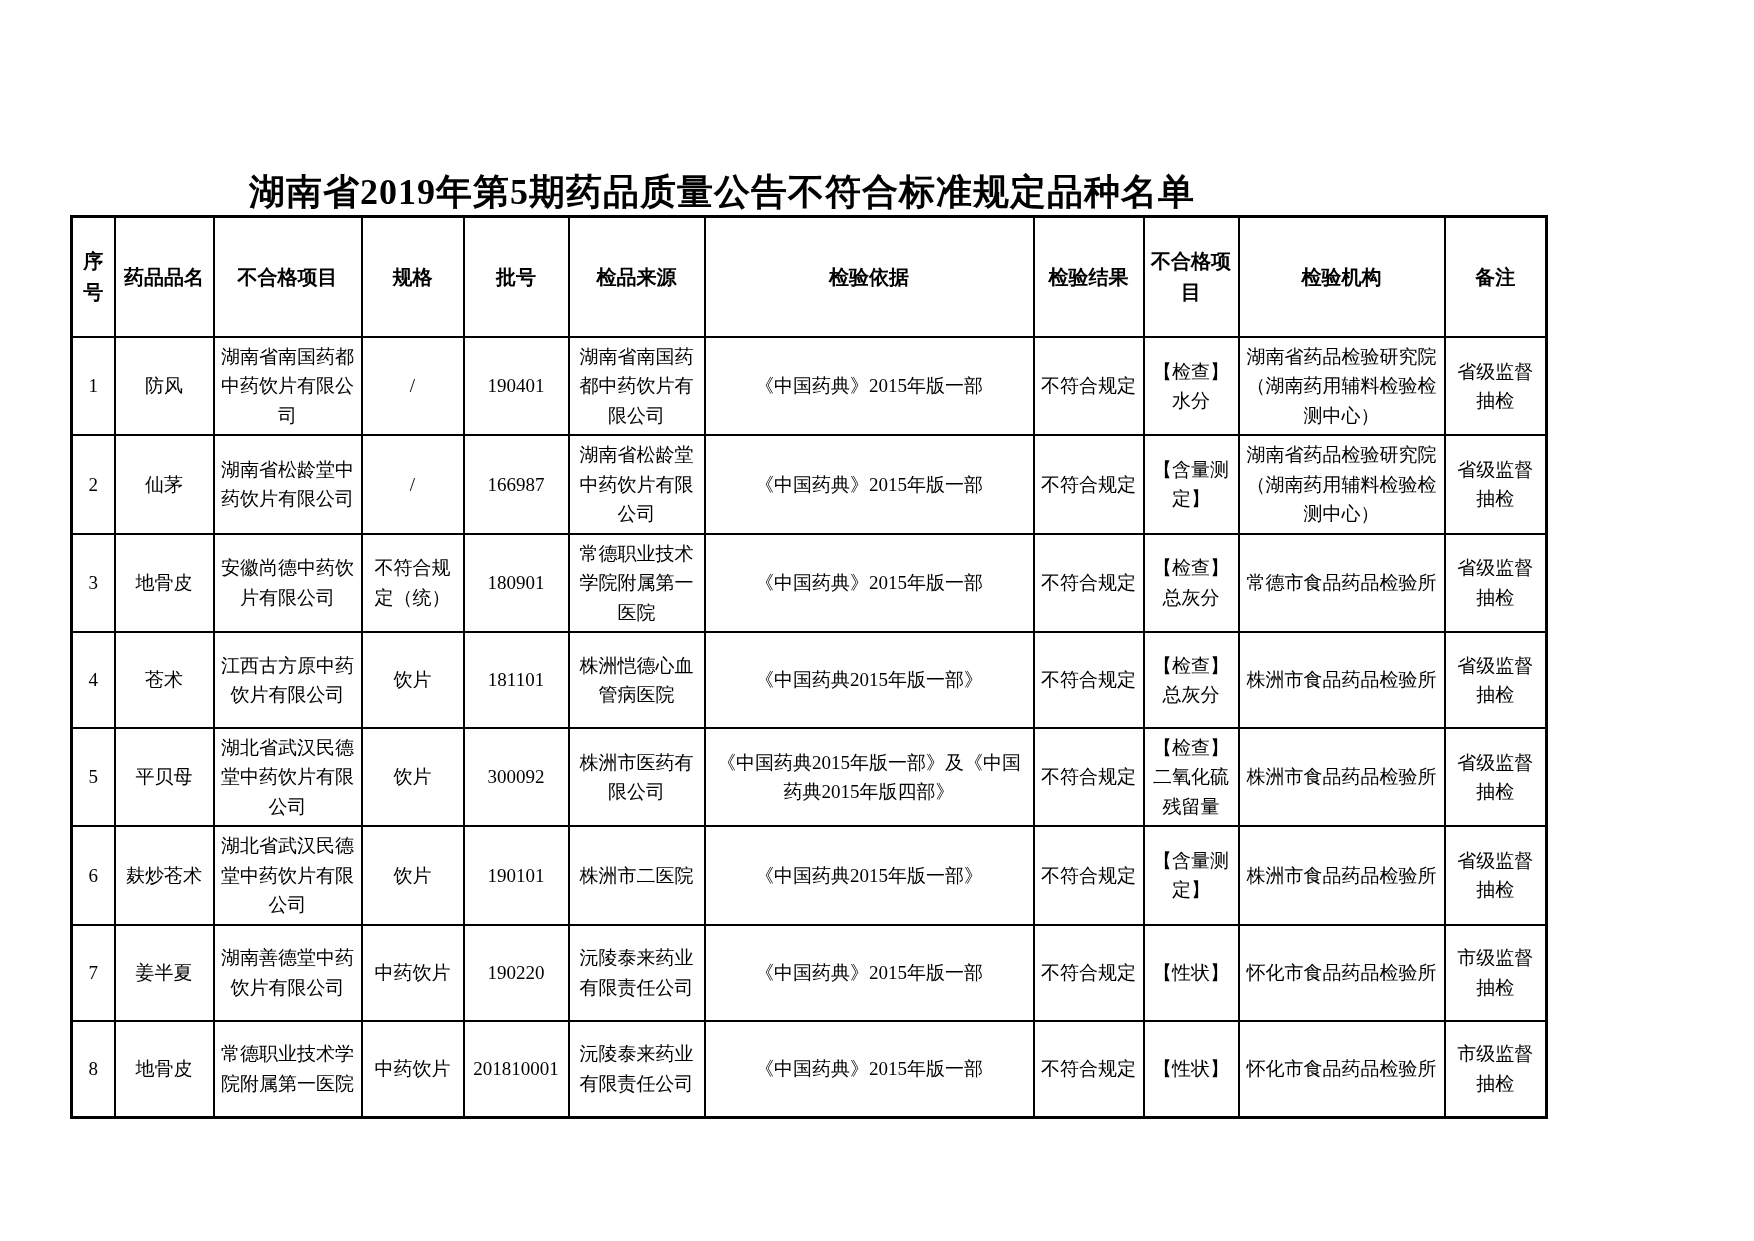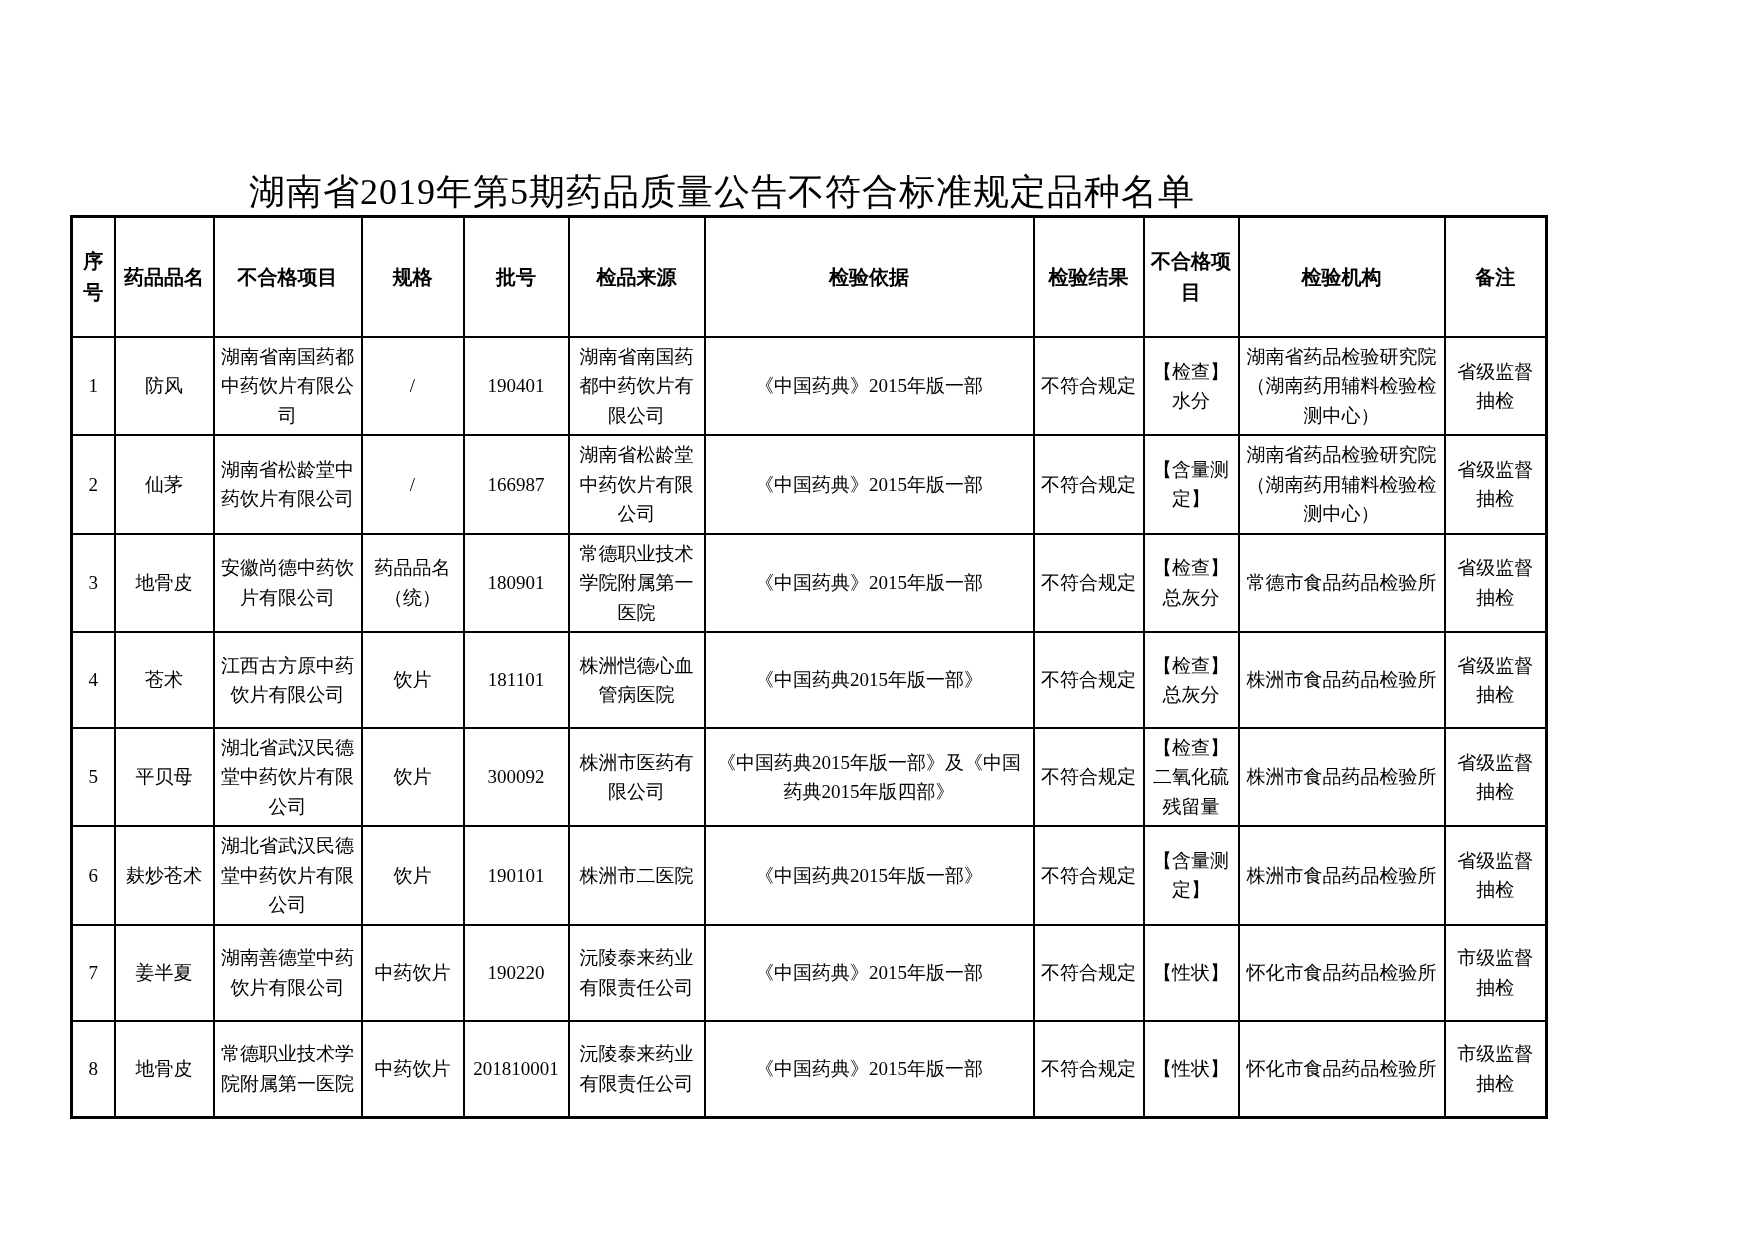--- a/index.html
+++ b/index.html
@@ -19,21 +19,21 @@
     background: #ffffff;
     overflow: hidden;
   }
   .doc-title {
     position: absolute;
     top: 168px;
     left: 722px;
     transform: translateX(-50%);
     white-space: nowrap;
     font-size: 36px;
-    font-weight: normal;
+    font-weight: bold;
     letter-spacing: 1px;
   }
   table.report {
     position: absolute;
     left: 70px;
     top: 215px;
     width: 1475px;
     border-collapse: collapse;
     table-layout: fixed;
     border: 3px solid #000000;
@@ -129,21 +129,21 @@
           <td>《中国药典》2015年版一部</td>
           <td>不符合规定</td>
           <td>【含量测定】</td>
           <td>湖南省药品检验研究院（湖南药用辅料检验检测中心）</td>
           <td>省级监督抽检</td>
         </tr>
         <tr>
           <td>3</td>
           <td>地骨皮</td>
           <td>安徽尚德中药饮片有限公司</td>
-          <td>药品品名（统）</td>
+          <td>不符合规定（统）</td>
           <td>180901</td>
           <td>常德职业技术学院附属第一医院</td>
           <td>《中国药典》2015年版一部</td>
           <td>不符合规定</td>
           <td>【检查】总灰分</td>
           <td>常德市食品药品检验所</td>
           <td>省级监督抽检</td>
         </tr>
         <tr>
           <td>4</td>

